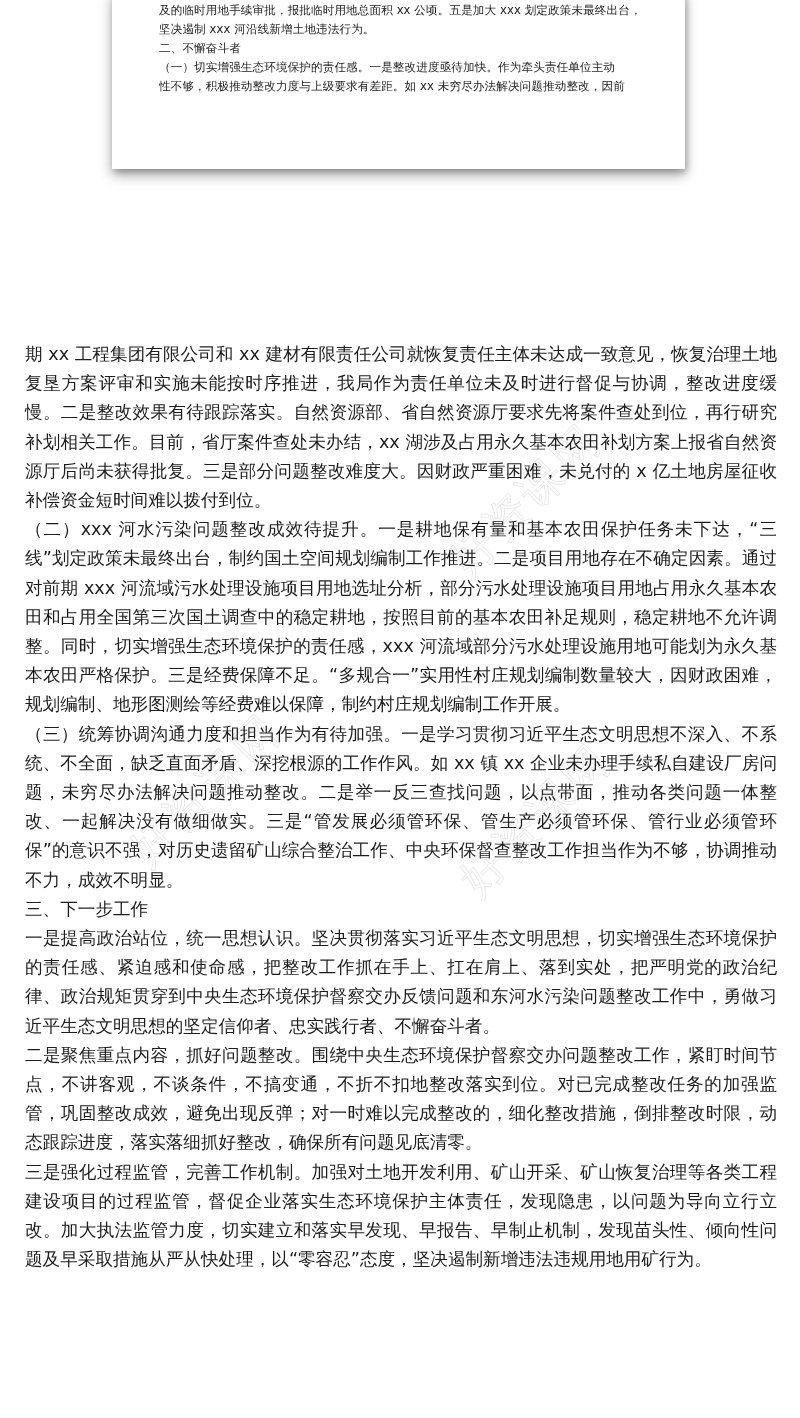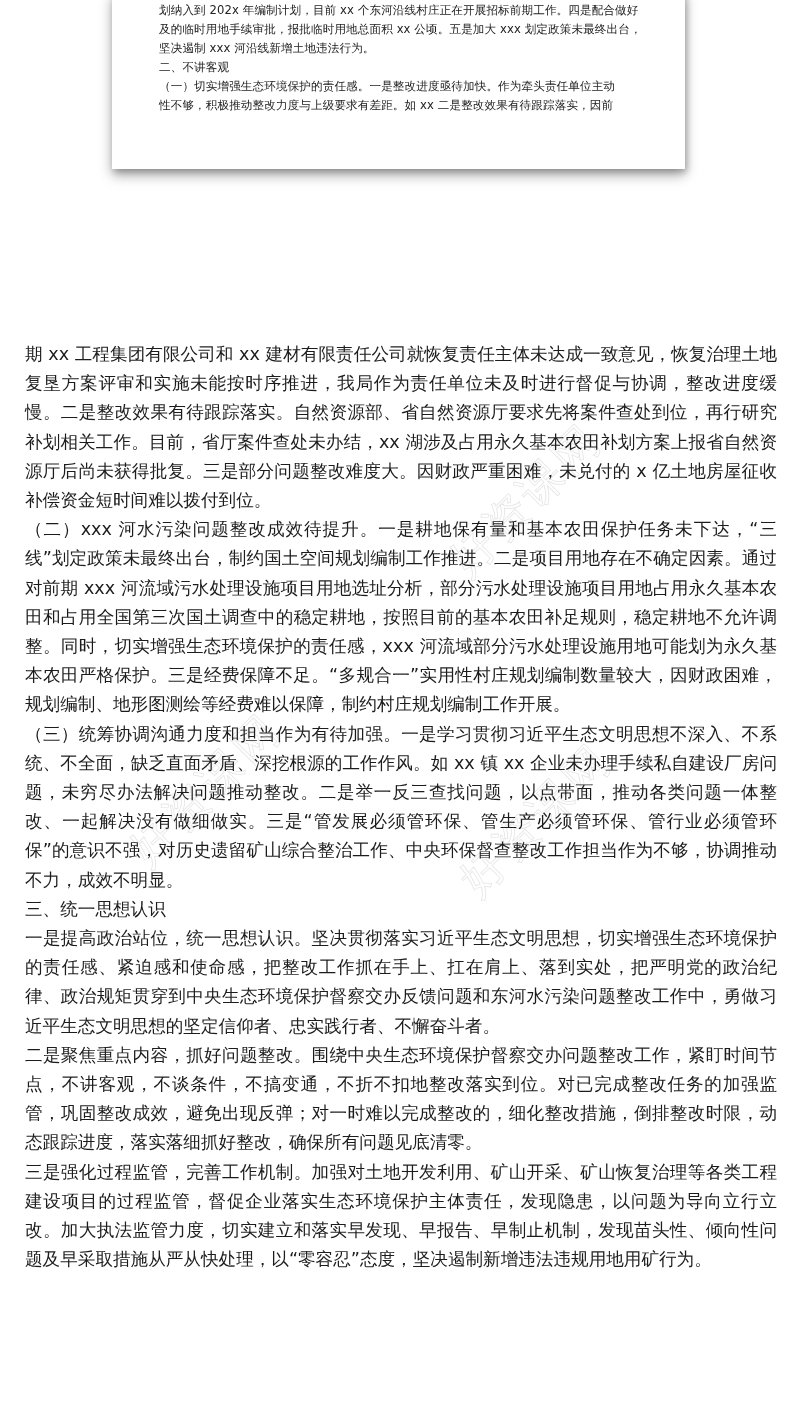--- a/index.html
+++ b/index.html
@@ -74,34 +74,33 @@
     letter-spacing: 4px;
     font-family: "DejaVu Sans", sans-serif;
   }
 </style>
 </head>
 <body>
 
 <div class="preview-card">
   <div class="preview-text">
     <p class="clip-first">三是启动“多规合一”实用性村庄规划编制工作，将 xxx 河干流 xx 乡范围内 xx 个行政村庄规</p>
-    <p>划纳入到 202x 年编制计划，目前 xx 个东河沿线村庄正在开展招标前期工作。四是配合做好</p>
     <p>及的临时用地手续审批，报批临时用地总面积 xx 公顷。五是加大 xxx 划定政策未最终出台，</p>
     <p>坚决遏制 xxx 河沿线新增土地违法行为。</p>
-    <p>二、不讲客观</p>
+    <p>二、不懈奋斗者</p>
     <p>（一）切实增强生态环境保护的责任感。一是整改进度亟待加快。作为牵头责任单位主动</p>
-    <p>性不够，积极推动整改力度与上级要求有差距。如 xx 二是整改效果有待跟踪落实，因前</p>
+    <p>性不够，积极推动整改力度与上级要求有差距。如 xx 未穷尽办法解决问题推动整改，因前</p>
   </div>
 </div>
 
 <div class="watermark" style="left:430px; top:470px;">好资课网</div>
 <div class="watermark" style="left:110px; top:760px;">好资课网</div>
 <div class="watermark" style="left:440px; top:790px;">好资课网</div>
 
 <div class="body-text">
   <p>期 xx 工程集团有限公司和 xx 建材有限责任公司就恢复责任主体未达成一致意见，恢复治理土地复垦方案评审和实施未能按时序推进，我局作为责任单位未及时进行督促与协调，整改进度缓慢。二是整改效果有待跟踪落实。自然资源部、省自然资源厅要求先将案件查处到位，再行研究补划相关工作。目前，省厅案件查处未办结，xx 湖涉及占用永久基本农田补划方案上报省自然资源厅后尚未获得批复。三是部分问题整改难度大。因财政严重困难，未兑付的 x 亿土地房屋征收补偿资金短时间难以拨付到位。</p>
   <p>（二）xxx 河水污染问题整改成效待提升。一是耕地保有量和基本农田保护任务未下达，“三线”划定政策未最终出台，制约国土空间规划编制工作推进。二是项目用地存在不确定因素。通过对前期 xxx 河流域污水处理设施项目用地选址分析，部分污水处理设施项目用地占用永久基本农田和占用全国第三次国土调查中的稳定耕地，按照目前的基本农田补足规则，稳定耕地不允许调整。同时，切实增强生态环境保护的责任感，xxx 河流域部分污水处理设施用地可能划为永久基本农田严格保护。三是经费保障不足。“多规合一”实用性村庄规划编制数量较大，因财政困难，规划编制、地形图测绘等经费难以保障，制约村庄规划编制工作开展。</p>
   <p>（三）统筹协调沟通力度和担当作为有待加强。一是学习贯彻习近平生态文明思想不深入、不系统、不全面，缺乏直面矛盾、深挖根源的工作作风。如 xx 镇 xx 企业未办理手续私自建设厂房问题，未穷尽办法解决问题推动整改。二是举一反三查找问题，以点带面，推动各类问题一体整改、一起解决没有做细做实。三是“管发展必须管环保、管生产必须管环保、管行业必须管环保”的意识不强，对历史遗留矿山综合整治工作、中央环保督查整改工作担当作为不够，协调推动不力，成效不明显。</p>
-  <p class="heading">三、统一思想认识</p>
+  <p class="heading">三、下一步工作</p>
   <p>一是提高政治站位，统一思想认识。坚决贯彻落实习近平生态文明思想，切实增强生态环境保护的责任感、紧迫感和使命感，把整改工作抓在手上、扛在肩上、落到实处，把严明党的政治纪律、政治规矩贯穿到中央生态环境保护督察交办反馈问题和东河水污染问题整改工作中，勇做习近平生态文明思想的坚定信仰者、忠实践行者、不懈奋斗者。</p>
   <p>二是聚焦重点内容，抓好问题整改。围绕中央生态环境保护督察交办问题整改工作，紧盯时间节点，不讲客观，不谈条件，不搞变通，不折不扣地整改落实到位。对已完成整改任务的加强监管，巩固整改成效，避免出现反弹；对一时难以完成整改的，细化整改措施，倒排整改时限，动态跟踪进度，落实落细抓好整改，确保所有问题见底清零。</p>
   <p>三是强化过程监管，完善工作机制。加强对土地开发利用、矿山开采、矿山恢复治理等各类工程建设项目的过程监管，督促企业落实生态环境保护主体责任，发现隐患，以问题为导向立行立改。加大执法监管力度，切实建立和落实早发现、早报告、早制止机制，发现苗头性、倾向性问题及早采取措施从严从快处理，以“零容忍”态度，坚决遏制新增违法违规用地用矿行为。</p>
 </div>
 
 </body></html>

